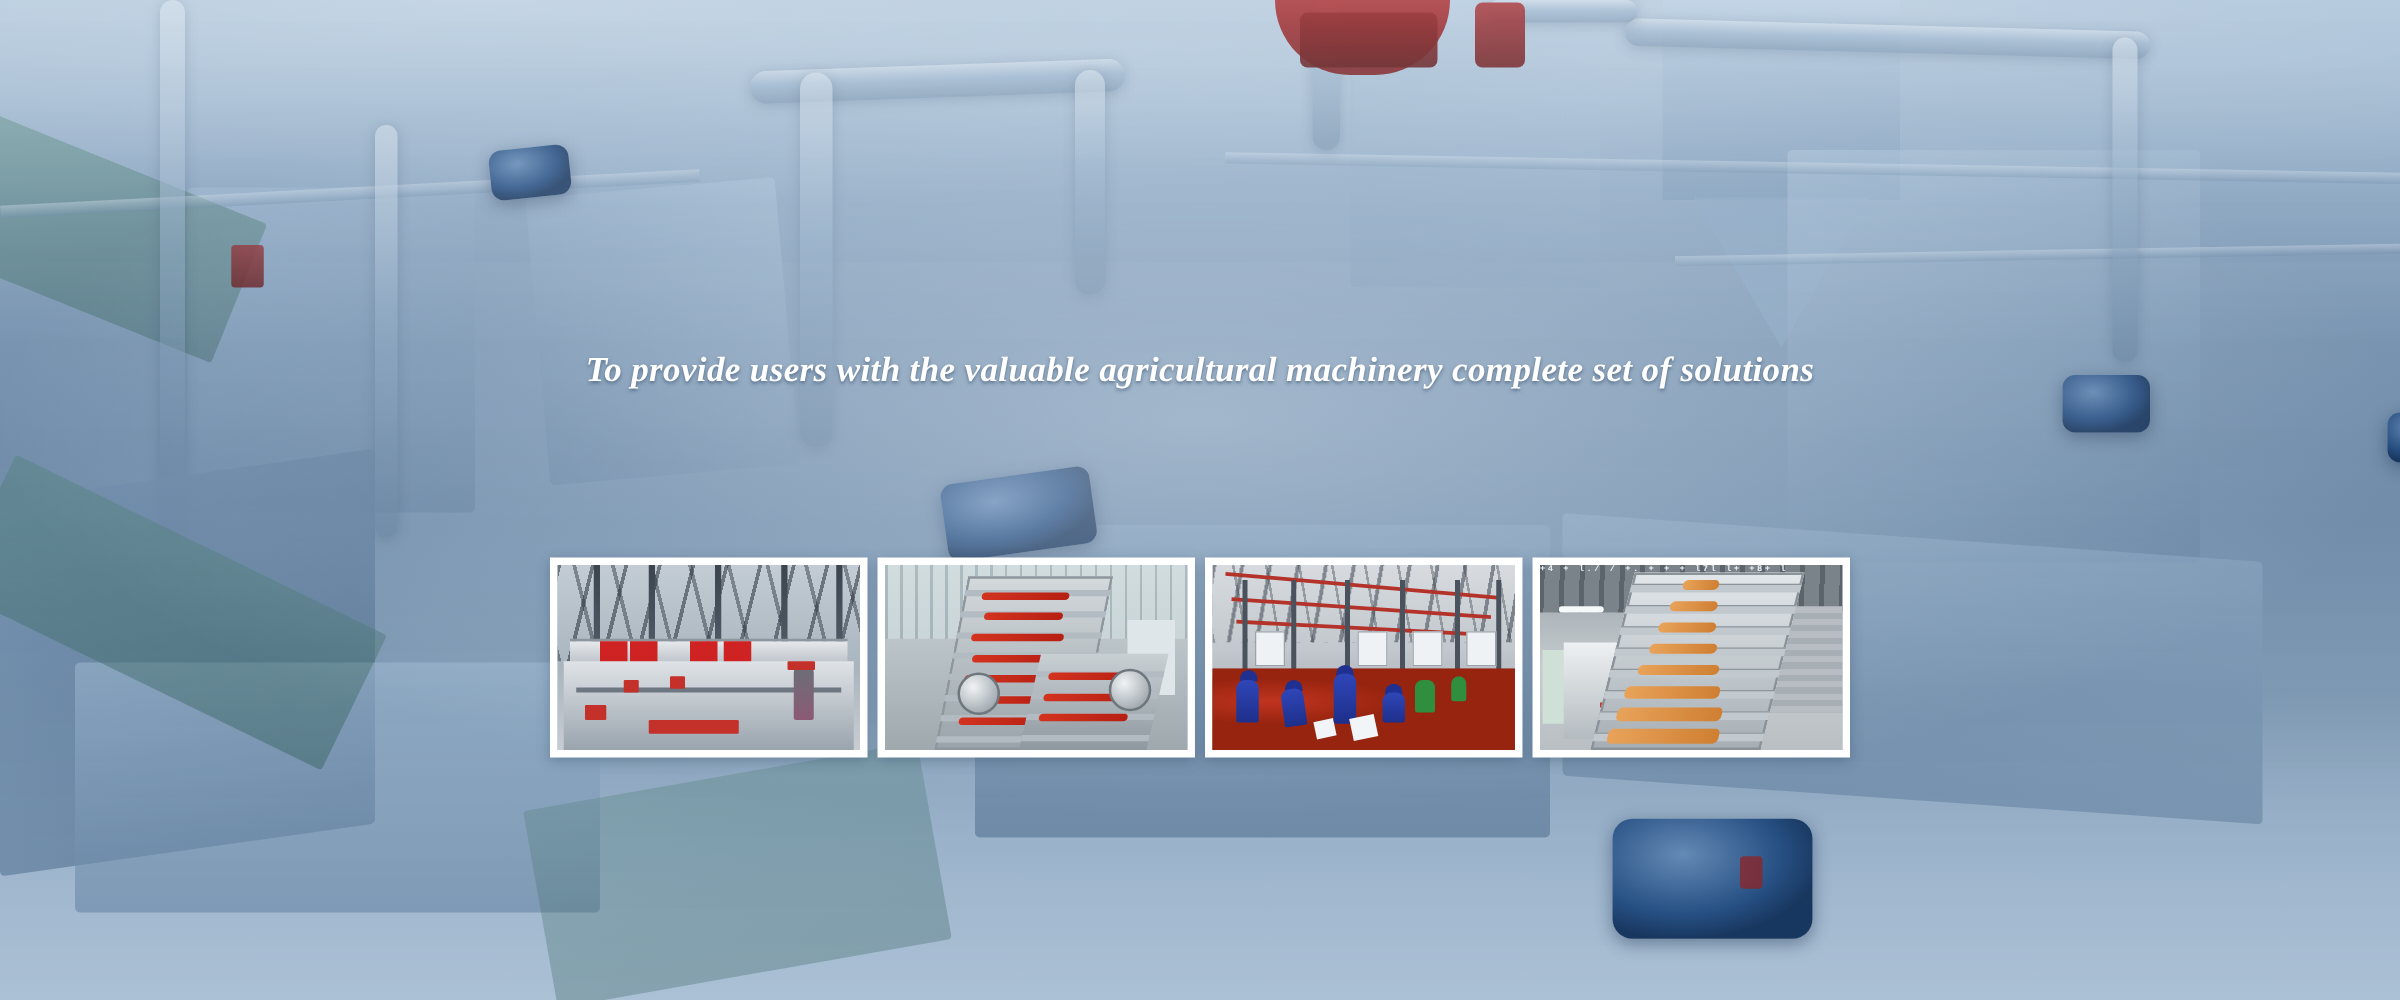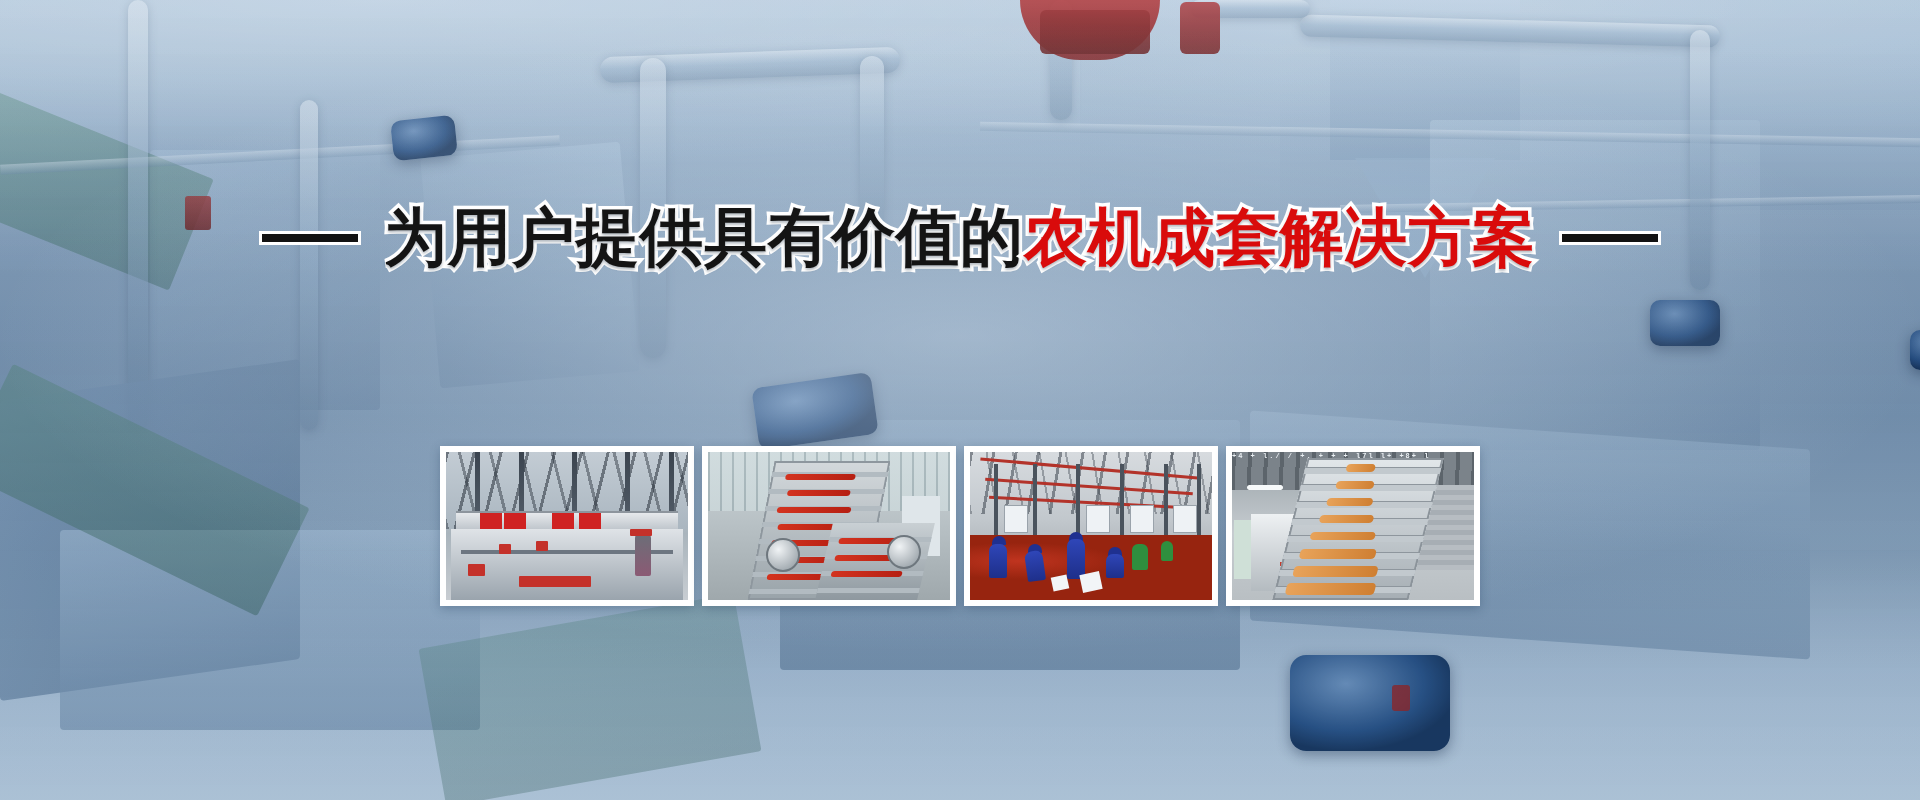--- a/index.html
+++ b/index.html
@@ -295,26 +295,22 @@
       <div class="motor mo3"></div>
     <div class="motor mo4"></div>
       <div class="motor mo5"></div>
     <div class="red5"></div>
     <div class="bg-tint"></div>
     <div class="bg-haze"></div>
   </div>
 
   <div class="content">
 
-    <div class="headline-row">
-      <span class="rule"></span>
-      <span class="headline"><span>为用户提供具有价值的</span><span class="hl-accent">农机成套解决方案</span></span>
-      <span class="rule"></span>
-    </div>
-
+
+    <div class="subtitle">To provide users with the  valuable agricultural machinery complete set of solutions</div>
 
     <div class="thumbs">
 
       <div class="thumb">
         <div class="thumb-inner">
           <div class="t1-sky"></div>
           <div class="t1-roof"></div>
           <div class="t1-col" style="left:12%"></div>
           <div class="t1-col" style="left:30%"></div>
           <div class="t1-col" style="left:52%"></div>

